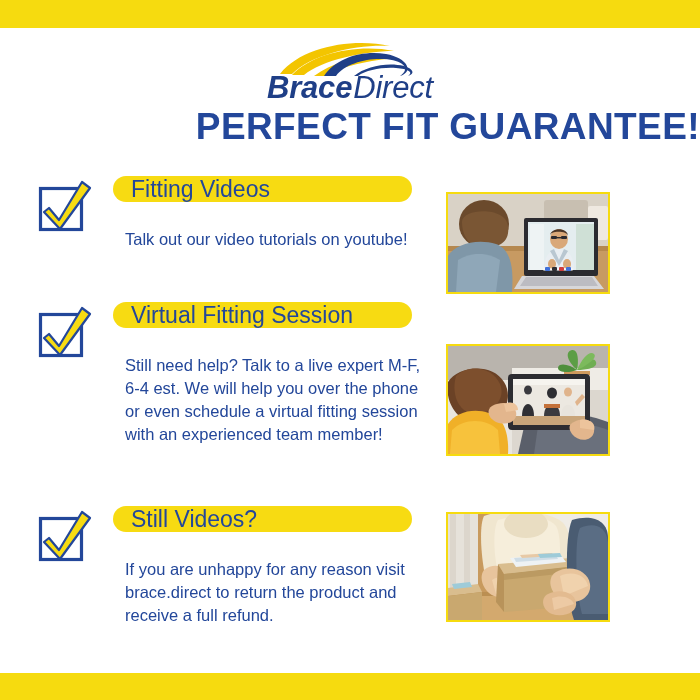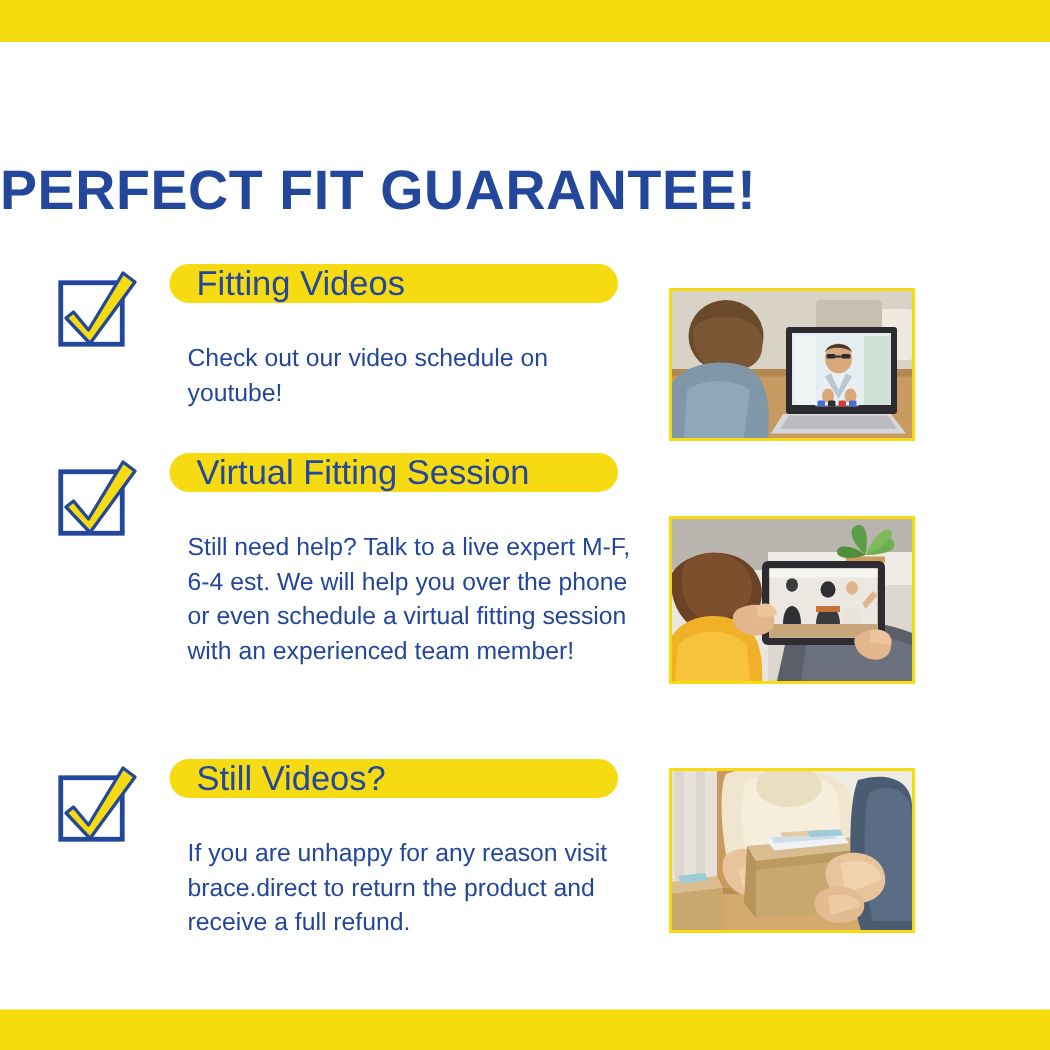--- a/index.html
+++ b/index.html
@@ -56,21 +56,21 @@
   }
   .logo-word .w1 { font-weight: bold; }
   .logo-word .w2 { font-weight: normal; margin-left: 1px; }
 
   
   .headline {
     position: absolute;
     left: 0;
     top: 108px;
     width: 700px;
-    text-align: left;
+    text-align: right;
     font-size: 37px;
     font-weight: bold;
     color: #23479a;
     letter-spacing: 0.4px;
     line-height: 1;
   }
 
   
   .section { position: absolute; left: 0; width: 700px; }
   .sec1 { top: 176px; }
@@ -133,34 +133,48 @@
   .photo svg { display: block; width: 100%; height: 100%; }
 </style>
 </head>
 <body>
 
 <div id="page">
 
   <div class="band band-top"></div>
   <div class="band band-bottom"></div>
 
+  <div class="logo">
+    <div class="logo-mark">
+      <svg viewBox="0 0 176 36" width="176" height="36">
+        <path d="M18 34 C40 6, 92 -2, 128 6 C96 4, 50 14, 30 34 Z" fill="#f3c500"></path>
+        <path d="M30 35 C52 12, 98 4, 132 11 C102 11, 60 20, 42 35 Z" fill="#f3c500"></path>
+        <path d="M52 36 C74 20, 104 14, 134 18 C110 20, 78 26, 64 36 Z" fill="#f3c500"></path>
+        <path d="M62 36 C74 18, 100 10, 124 14 C146 18, 152 32, 138 36 C150 28, 140 20, 122 19 C104 18, 82 24, 74 36 Z" fill="#1f3f87"></path>
+        <path d="M92 36 C104 26, 126 22, 142 26 C152 29, 153 34, 146 36 C152 32, 146 29, 134 28 C120 27, 104 30, 96 36 Z" fill="#1f3f87"></path>
+      </svg>
+    </div>
+    <div class="logo-word">
+      <span class="w1">Brace</span><span class="w2">Direct</span>
+    </div>
+  </div>
 
   <div class="headline">PERFECT FIT GUARANTEE!</div>
 
   <div class="section sec1">
     <div class="checkbox">
       <svg viewBox="0 0 54 52" width="54" height="52">
         <rect x="2.5" y="8.5" width="41" height="41" fill="#ffffff" stroke="#23479a" stroke-width="3.2"></rect>
         <path d="M11 28 L21 40 L44 2 L52 8 L22 49 L6 32 Z" fill="#f7db12" stroke="#23479a" stroke-width="2.2" stroke-linejoin="round"></path>
       </svg>
     </div>
     <div class="pill">
       <span class="pill-label">Fitting Videos</span>
     </div>
-    <div class="body-text">Check out our video schedule on youtube!</div>
+    <div class="body-text">Talk out our video tutorials on youtube!</div>
   </div>
 
   <div class="section sec2">
     <div class="checkbox">
       <svg viewBox="0 0 54 52" width="54" height="52">
         <rect x="2.5" y="8.5" width="41" height="41" fill="#ffffff" stroke="#23479a" stroke-width="3.2"></rect>
         <path d="M11 28 L21 40 L44 2 L52 8 L22 49 L6 32 Z" fill="#f7db12" stroke="#23479a" stroke-width="2.2" stroke-linejoin="round"></path>
       </svg>
     </div>
     <div class="pill">

